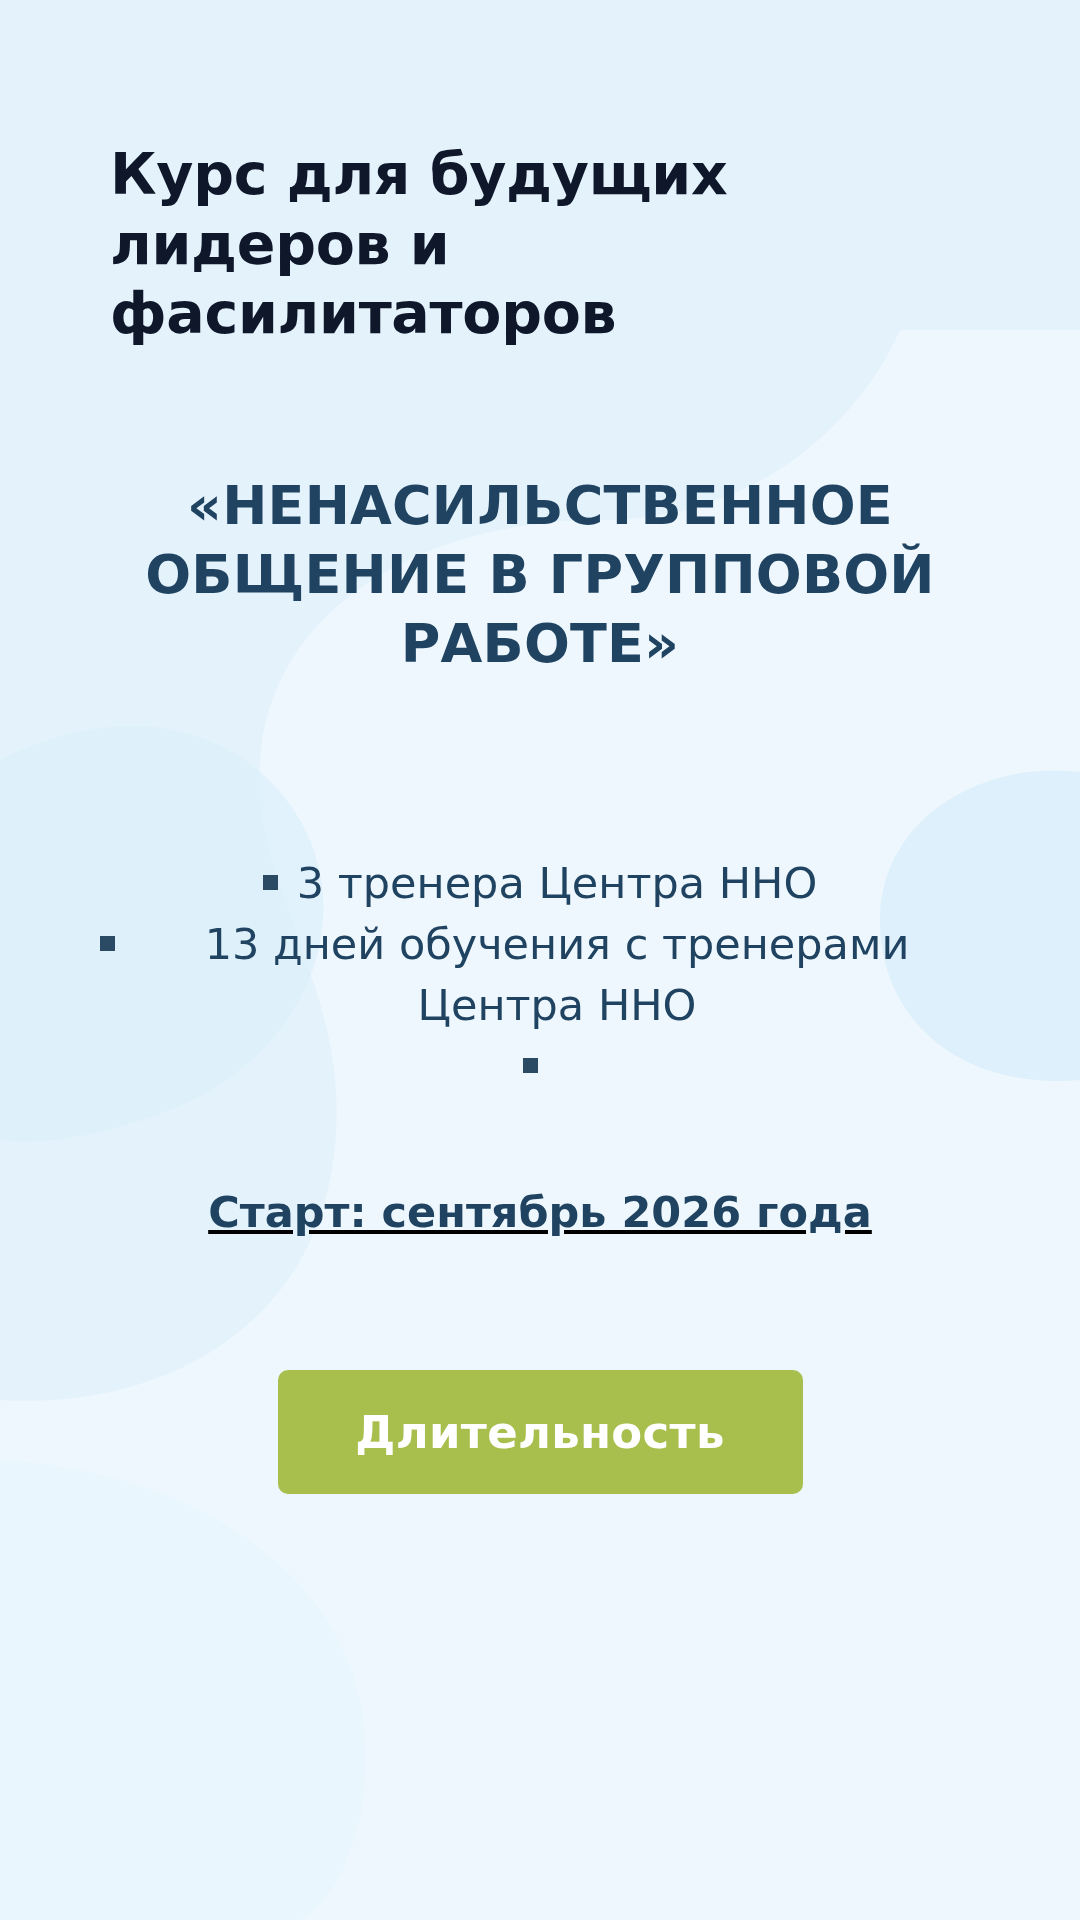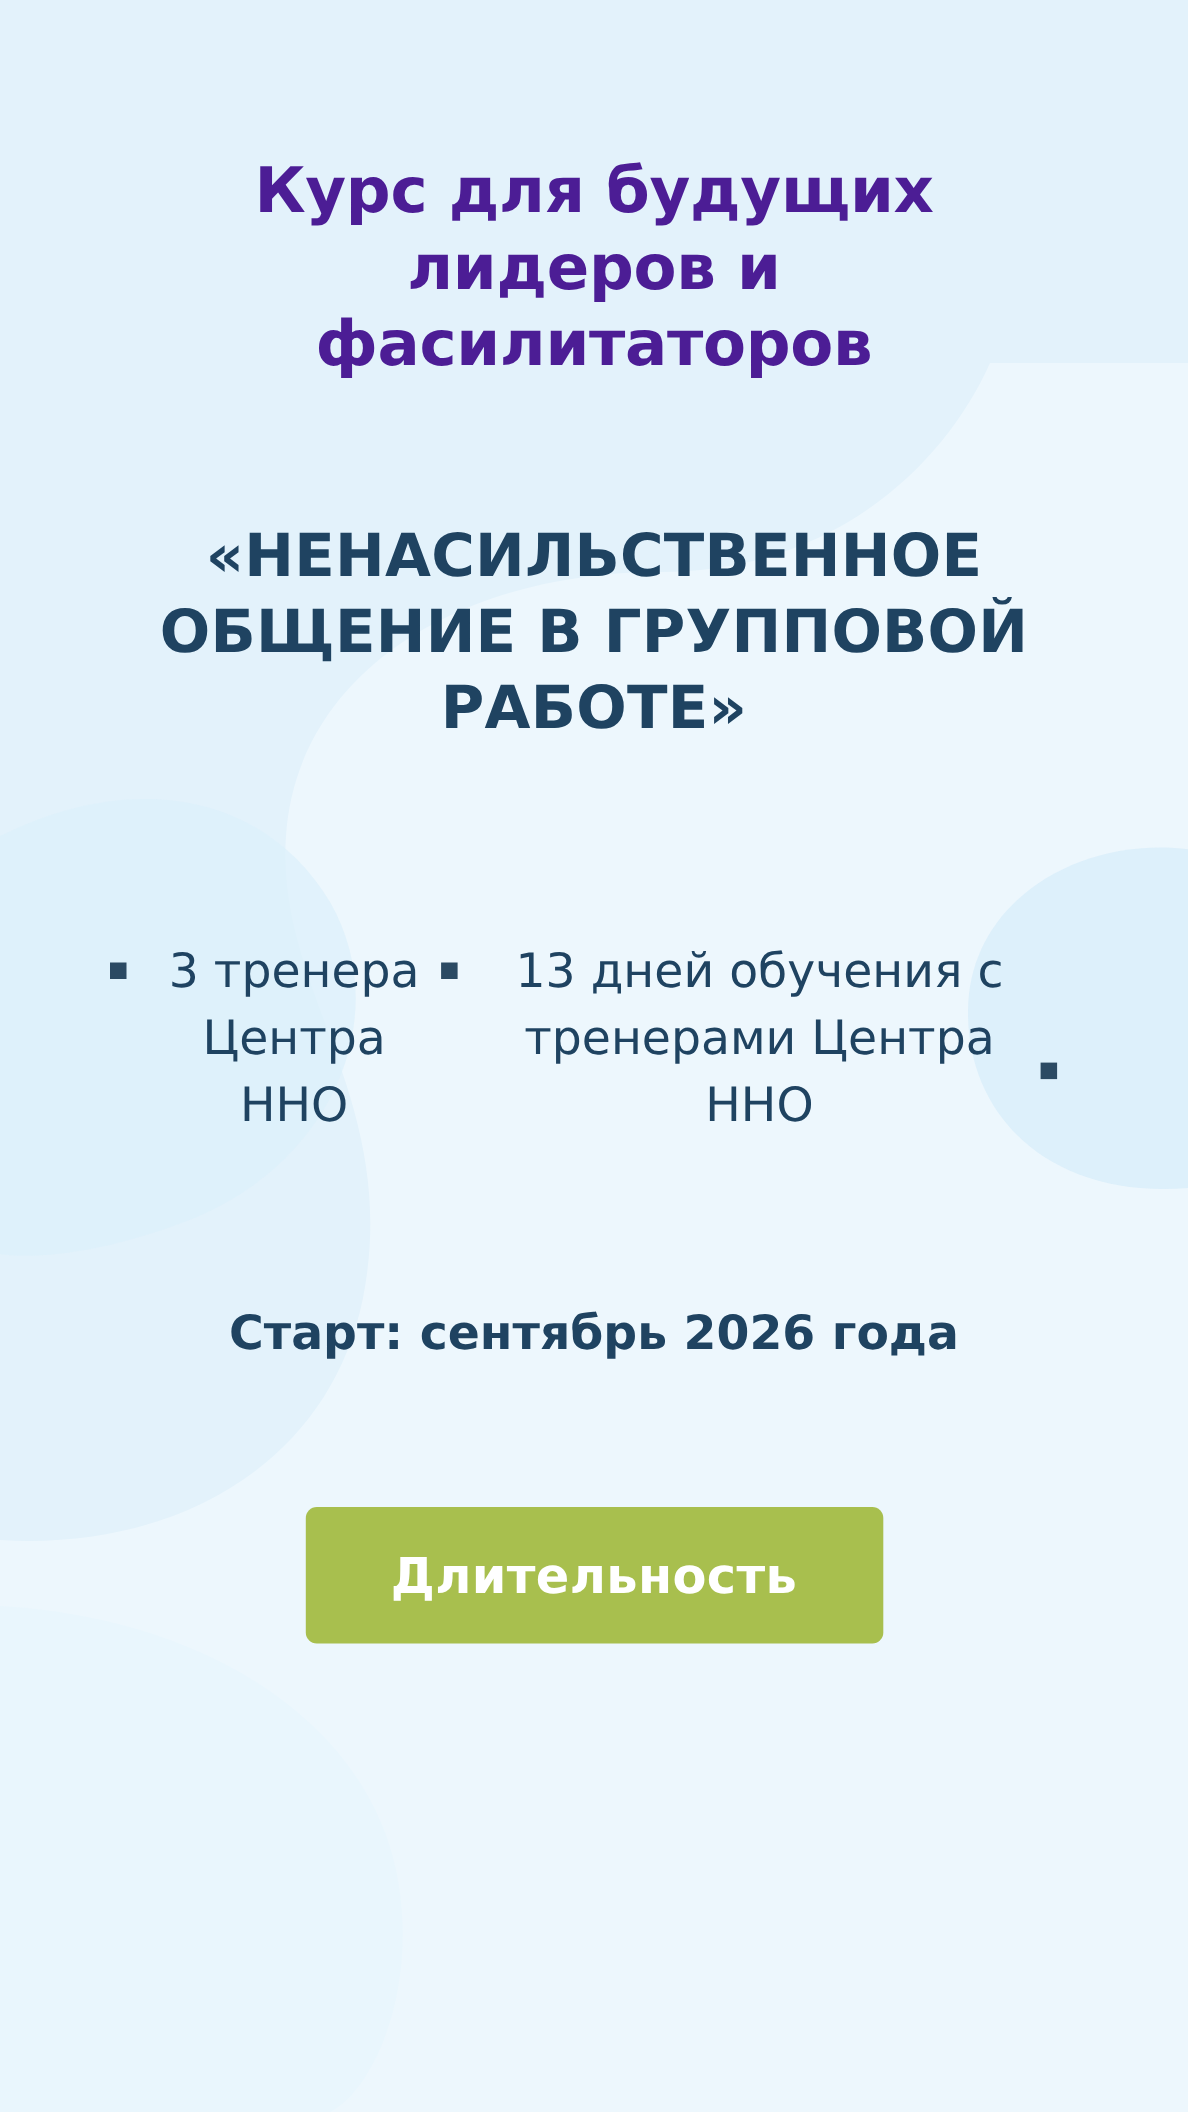--- a/index.html
+++ b/index.html
@@ -71,45 +71,46 @@
     letter-spacing: 3.1px;
     color: #5a7b91;
     font-weight: 400;
     white-space: nowrap;
   }
 
   
   .h1 {
     margin-top: 140px;
     width: 860px;
-    text-align: center;
+    text-align: left;
     font-size: 57px;
     line-height: 1.22;
     font-weight: 700;
-    color: #4c1d95;
+    color: #0f172a;
     letter-spacing: -0.3px;
   }
   .h2 {
     margin-top: 84px;
     width: 820px;
     text-align: center;
     font-size: 54px;
     line-height: 1.28;
     font-weight: 700;
     color: #1f4361;
     letter-spacing: 0.2px;
   }
 
   
   .bullets {
     margin-top: 130px;
     width: 880px;
     list-style: none;
     padding: 0;
     display: flex;
+    flex-direction: column;
     align-items: center;
   }
   .bullets li {
     position: relative;
     font-size: 43px;
     line-height: 1.42;
     color: #1f4361;
     font-weight: 400;
     text-align: center;
     max-width: 860px;
@@ -121,20 +122,21 @@
     top: 22px;
     width: 15px;
     height: 15px;
     background: #2b4a63;
   }
 
   
   .dates {
     margin-top: 128px;
     text-align: center;
+    text-decoration: underline;
   }
   .dates div {
     font-size: 43px;
     line-height: 1.52;
     font-weight: 700;
     color: #1f4361;
   }
 
   
   .cta {

